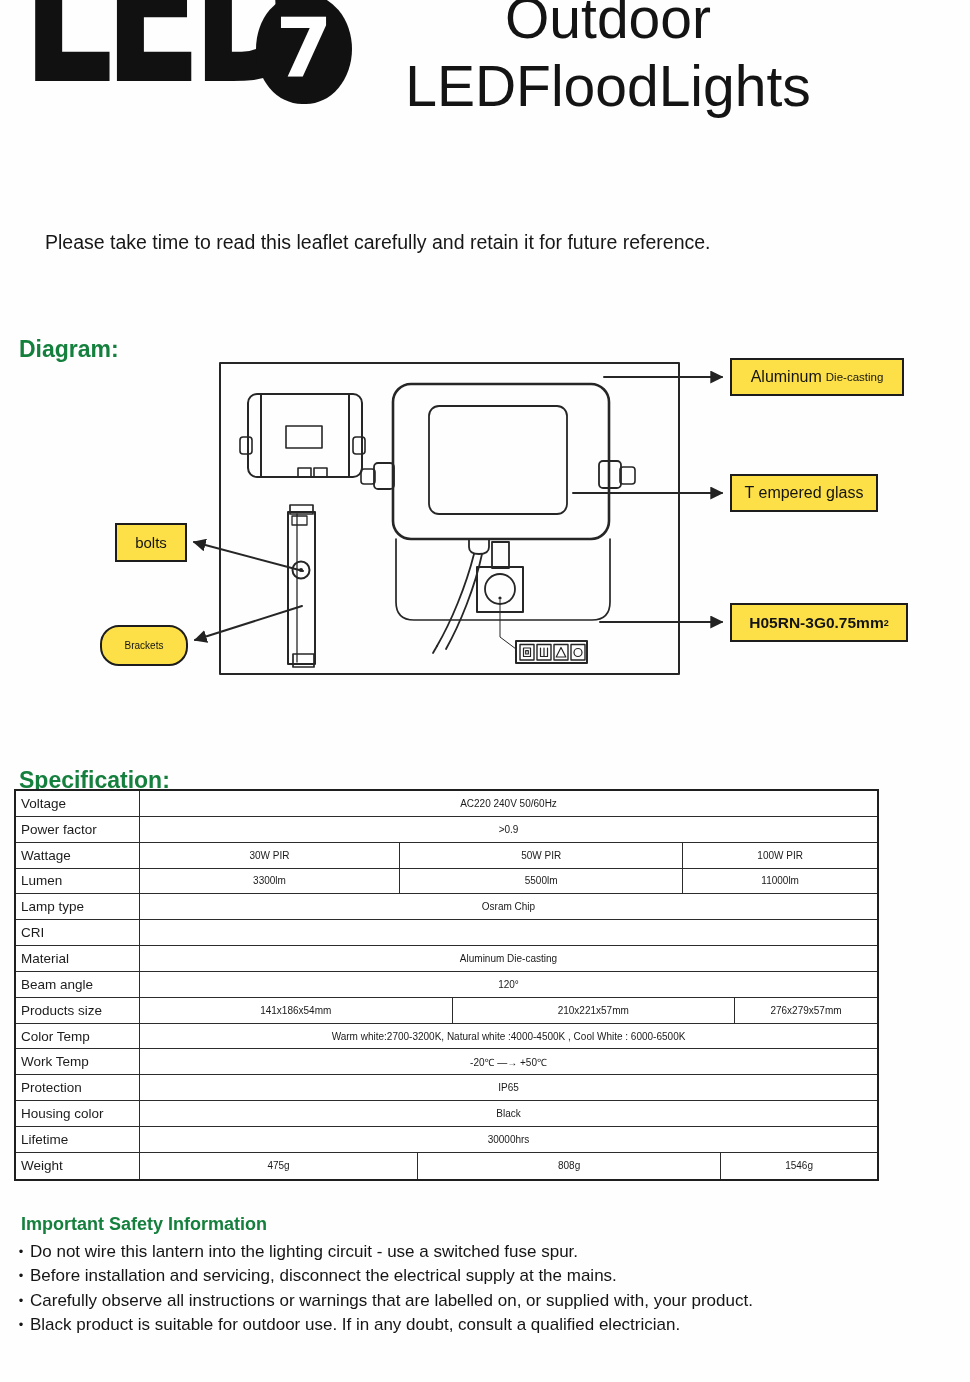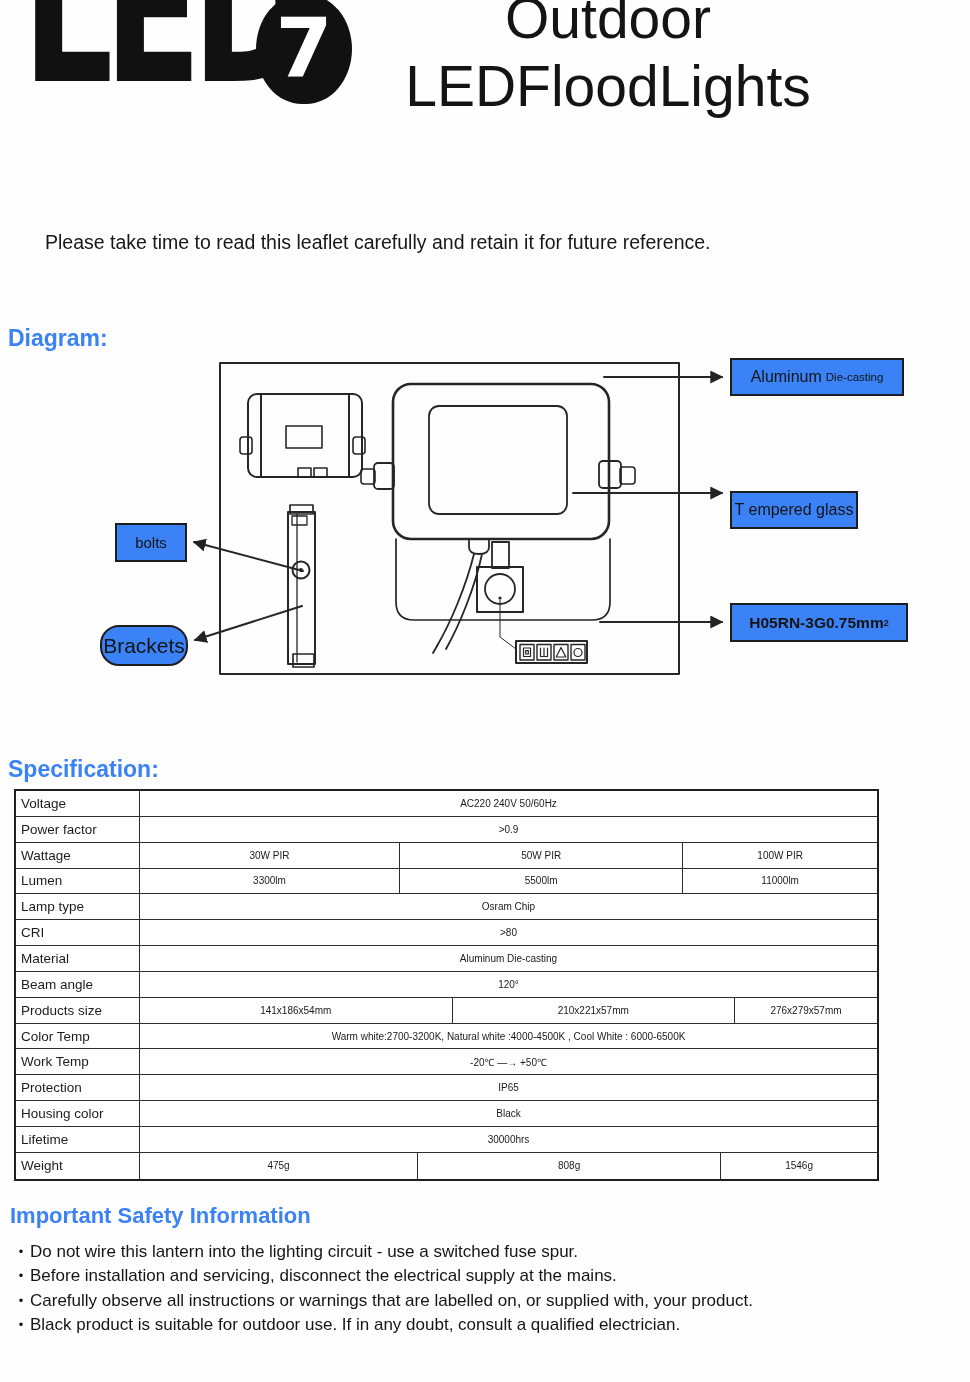--- a/index.html
+++ b/index.html
@@ -31,39 +31,39 @@
 
   
   .title-block{left:368px;top:-16px;width:480px;text-align:center;
     font-size:57px;line-height:68px;color:#141414;letter-spacing:0px;}
   .title-block .tline{display:block;white-space:nowrap;}
 
   
   .intro-line{left:45px;top:231px;width:880px;font-size:19.5px;color:#171717;}
 
   
-  .sec-h{font-weight:bold;color:#3b82f6;margin:0;}
+  .sec-h{font-weight:bold;color:#15803d;margin:11px;}
 
   
   .diagram-section{left:0;top:325px;width:970px;height:380px;}
   .diagram-section .sec-h{position:absolute;left:8px;top:0;font-size:23px;}
   .diagram-svg{position:absolute;left:0;top:30px;}
   .callout{
-    position:absolute;border:2.4px solid #1d1d1d;background:#3b82f6;
+    position:absolute;border:2.4px solid #1d1d1d;background:#fde047;
     display:flex;align-items:center;justify-content:center;
     font-size:16px;color:#141414;text-align:center;box-sizing:border-box;
     white-space:nowrap;
   }
   .callout .sub{font-size:11.5px;margin-left:4px;}
   .callout sup{font-size:9px;}
   .co-aluminum{left:730px;top:33px;width:174px;height:38px;}
-  .co-tempered{left:730px;top:166px;width:128px;height:38px;}
+  .co-tempered{left:730px;top:149px;width:148px;height:38px;}
   .co-cable{left:730px;top:278px;width:178px;height:39px;font-size:15.5px;font-weight:bold;}
   .co-bolts{left:115px;top:198px;width:72px;height:39px;font-size:15px;}
-  .co-brackets{left:100px;top:300px;width:88px;height:41px;font-size:21px;border-radius:19px;}
+  .co-brackets{left:100px;top:300px;width:88px;height:41px;font-size:10px;border-radius:19px;}
 
   
   .spec-section{left:0;top:756px;width:970px;}
   .spec-section .sec-h{position:absolute;left:8px;top:0;font-size:23px;}
   .spec-table{
     position:absolute;left:14px;top:33px;width:865px;
     border:2.2px solid #1f1f1f;box-sizing:border-box;background:#fff;
   }
   .spec-row{display:flex;height:25.85px;border-bottom:1.5px solid #2c2c2c;box-sizing:border-box;}
   .spec-row:last-child{border-bottom:none;}
@@ -76,21 +76,21 @@
     font-size:10px;color:#1a1a1a;box-sizing:border-box;white-space:nowrap;overflow:hidden;
   }
   .spec-val.b{border-right:1.5px solid #2c2c2c;}
   
   .wA1{flex:0 0 30.2%;} .wA2{flex:0 0 32.9%;} .wA3{flex:1 1 auto;}
   .wB1{flex:0 0 36.3%;} .wB2{flex:0 0 32.8%;} .wB3{flex:1 1 auto;}
   .wC1{flex:0 0 32.3%;} .wC2{flex:0 0 35.2%;} .wC3{flex:1 1 auto;}
 
   
   .safety-section{left:0;top:1200px;width:950px;}
-  .safety-section .sec-h{position:absolute;left:10px;top:3px;font-size:22px;}
+  .safety-section .sec-h{position:absolute;left:10px;top:3px;font-size:18px;}
   .safety-list{position:absolute;left:12px;top:40px;width:930px;}
   .safety-item{display:flex;align-items:flex-start;font-size:17px;color:#151515;line-height:24.3px;}
   .safety-item .dot{width:18px;flex:0 0 18px;text-align:center;font-size:13px;line-height:24.3px;}
 </style>
 </head>
 <body>
 
 <div class="abs logo-crop">
   <div class="logo-text">LED</div>
   <div class="logo-patch"></div>
@@ -233,21 +233,20 @@
       <div class="spec-val wA3">11000lm</div>
     </div>
 
     <div class="spec-row">
       <div class="spec-label">Lamp type</div>
       <div class="spec-val">Osram Chip</div>
     </div>
 
     <div class="spec-row">
       <div class="spec-label">CRI</div>
-      <div class="spec-val">&gt;80</div>
     </div>
 
     <div class="spec-row">
       <div class="spec-label">Material</div>
       <div class="spec-val">Aluminum Die-casting</div>
     </div>
 
     <div class="spec-row">
       <div class="spec-label">Beam angle</div>
       <div class="spec-val">120°</div>

